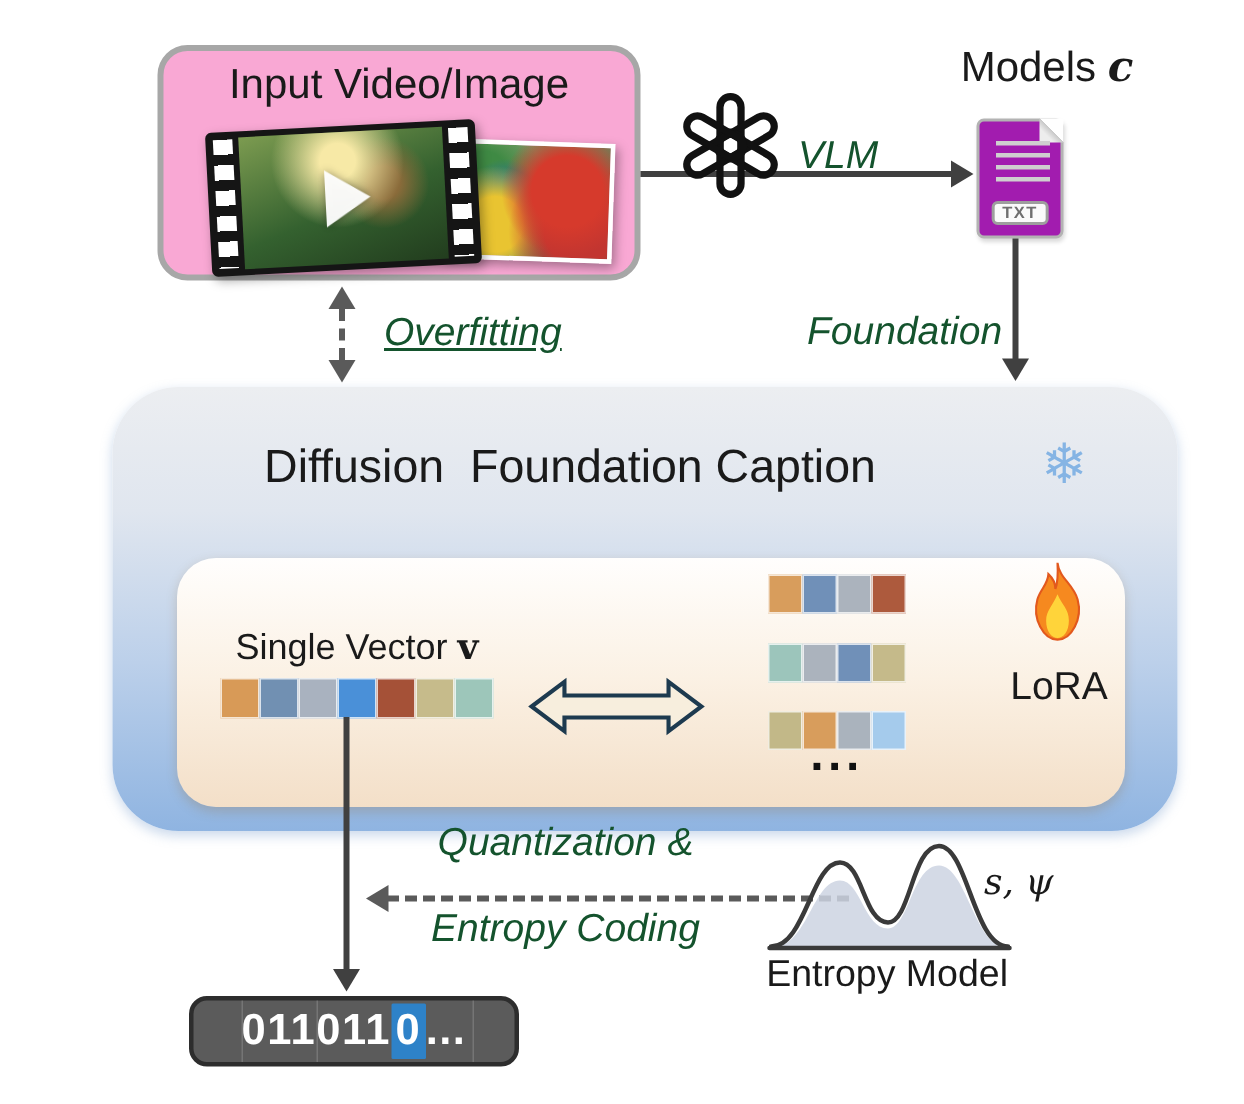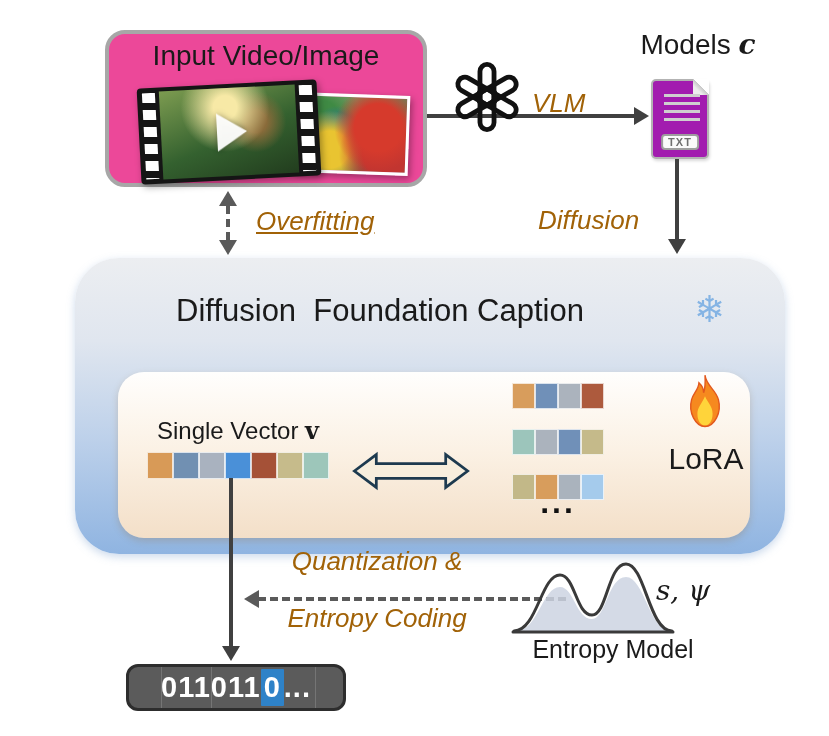--- a/index.html
+++ b/index.html
@@ -7,21 +7,21 @@
   .canvas {
     position:relative; width:829px; height:736px; background:#ffffff;
     font-family:"Liberation Sans", sans-serif; color:#1a1a1a; overflow:hidden;
   }
   .abs { position:absolute; }
   .ctr { text-align:center; }
   .pre { white-space:pre; }
 
   
   .input-box { left:105px; top:30px; width:322px; height:157px;
-    border:4px solid #a7a7a7; border-radius:20px; background:#ec4899;padding-left:44px; }
+    border:4px solid #a7a7a7; border-radius:20px; background:#f9a8d4;padding-left:44px; }
   .input-title { left:0; top:6px; width:100%; font-size:28px; font-weight:500; }
   .photo { left:186px; top:60px; width:114px; height:80px; transform:rotate(2deg);
     border:3px solid #ffffff; box-shadow:2px 3px 7px rgba(0,0,0,.35); z-index:1;
     background:
       radial-gradient(circle at 74% 40%, #d63a2c 0 26%, rgba(214,58,44,0) 48%),
       radial-gradient(circle at 82% 75%, #c23530 0 22%, rgba(194,53,48,0) 45%),
       radial-gradient(circle at 30% 72%, #e9c431 0 20%, rgba(233,196,49,0) 42%),
       radial-gradient(circle at 36% 45%, #2f7a86 0 12%, rgba(47,122,134,0) 30%),
       radial-gradient(circle at 22% 28%, #3f8a44 0 16%, rgba(63,138,68,0) 38%),
       linear-gradient(140deg, #86ad6e, #49684e); }
@@ -47,21 +47,21 @@
     border-top:9px solid transparent; border-bottom:9px solid transparent; }
   .head-d { width:0; height:0; border-top:15px solid #404040;
     border-left:9px solid transparent; border-right:9px solid transparent; }
   .head-d.gray { border-top-color:#5a5a5a; }
   .head-u { width:0; height:0; border-bottom:15px solid #5a5a5a;
     border-left:9px solid transparent; border-right:9px solid transparent; }
   .head-l { width:0; height:0; border-right:15px solid #5a5a5a;
     border-top:9px solid transparent; border-bottom:9px solid transparent; }
   .vdash { border-left:4px dashed #5a5a5a; width:0; }
   .hdash { border-top:4px dashed #5a5a5a; height:0; }
-  .lbl { font-size:26px; font-style:italic; font-weight:500; color:#a16207; }
+  .lbl { font-size:26px; font-style:italic; font-weight:500; color:#14532d; }
 
   
   .caption-title { left:598px; top:28px; width:200px; font-size:28px; font-weight:500; }
   .math { font-family:"DejaVu Serif", serif; font-weight:bold; font-style:italic; }
   .txt-icon { left:651px; top:79px; width:58px; height:80px; background:#a21caf;
     border:2px solid #b3b3b3; border-radius:5px; box-shadow:1px 2px 3px rgba(0,0,0,.15); }
   .txt-fold2 { right:-2px; top:-2px; width:16px; height:16px;
     background:linear-gradient(225deg, #fff 48%, #c9c9c9 50%, #ededed 70%); }
   .txt-line { left:11px; width:36px; height:3px; background:#cfcfcf; }
   .txt-badge { left:50%; transform:translateX(-50%); bottom:7px;
@@ -83,28 +83,28 @@
   .sq-row { display:flex; }
   .sq-row .sq { width:26px; height:27px; border:1px solid rgba(255,255,255,.75); }
   .vector-row { left:147px; top:452px; }
   .hash-row .sq { width:23px; height:26px; }
   .hash-row-1 { left:512px; top:383px; }
   .hash-row-2 { left:512px; top:429px; }
   .hash-row-3 { left:512px; top:474px; }
   .hash-ellipsis { left:528px; top:484px; width:60px; font-size:32px; font-weight:bold;
     letter-spacing:3px; color:#111; }
   .hashing-label { left:348px; top:413px; width:132px; font-size:26px; }
-  .lora-label { left:666px; top:442px; width:80px; font-size:30px; }
+  .lora-label { left:666px; top:442px; width:80px; font-size:26px; }
 
   
   .quant1 { left:258px; top:546px; width:238px; }
   .quant2 { left:258px; top:603px; width:238px; }
   .params { left:656px; top:574px; font-family:"DejaVu Serif", serif;
-    font-style:italic; font-size:28px; }
-  .entropy-label { left:524px; top:635px; width:178px; font-size:25px; font-weight:500; }
+    font-style:italic; font-size:24px; }
+  .entropy-label { left:494px; top:635px; width:178px; font-size:25px; font-weight:500;text-align:right; }
   .bitbox { left:126px; top:664px; width:220px; height:47px; background:#5b5b5b;
     border:3px solid #2d2d2d; border-radius:12px; z-index:4;
     display:flex; align-items:center; justify-content:center;
     font-size:29px; font-weight:bold; color:#ffffff; letter-spacing:1px; }
   .bit-div { top:0; bottom:0; width:1px; background:#8a8a8a; opacity:.55; }
   .bit-hl { padding:2px 3px; border-radius:1px; }
   .z5 { z-index:5; } .z3 { z-index:3; }
 </style>
 </head>
 <body>
@@ -144,21 +144,21 @@
     <div class="abs txt-fold2"></div>
     <div class="abs txt-line" style="top:13px;"></div>
     <div class="abs txt-line" style="top:21px;"></div>
     <div class="abs txt-line" style="top:29px;"></div>
     <div class="abs txt-line" style="top:37px;"></div>
     <div class="abs txt-badge">TXT</div>
   </div>
 
   <div class="abs vline" style="left:675px; top:159px; height:82px;"></div>
   <div class="abs head-d" style="left:668px; top:239px;"></div>
-  <div class="abs lbl" style="left:538px; top:205px;">Diffusion</div>
+  <div class="abs lbl" style="left:538px; top:205px;">Foundation</div>
 
   <div class="abs head-u" style="left:219px; top:191px;"></div>
   <div class="abs vdash" style="left:226px; top:206px; height:34px;"></div>
   <div class="abs head-d gray" style="left:219px; top:240px;"></div>
   <div class="abs lbl" style="left:256px; top:206px;text-decoration:underline;">Overfitting</div>
 
   <div class="abs outer-box"></div>
   <div class="abs foundation-title ctr pre">Diffusion  Foundation Caption</div>
   <div class="abs snowflake">❄</div>
 

